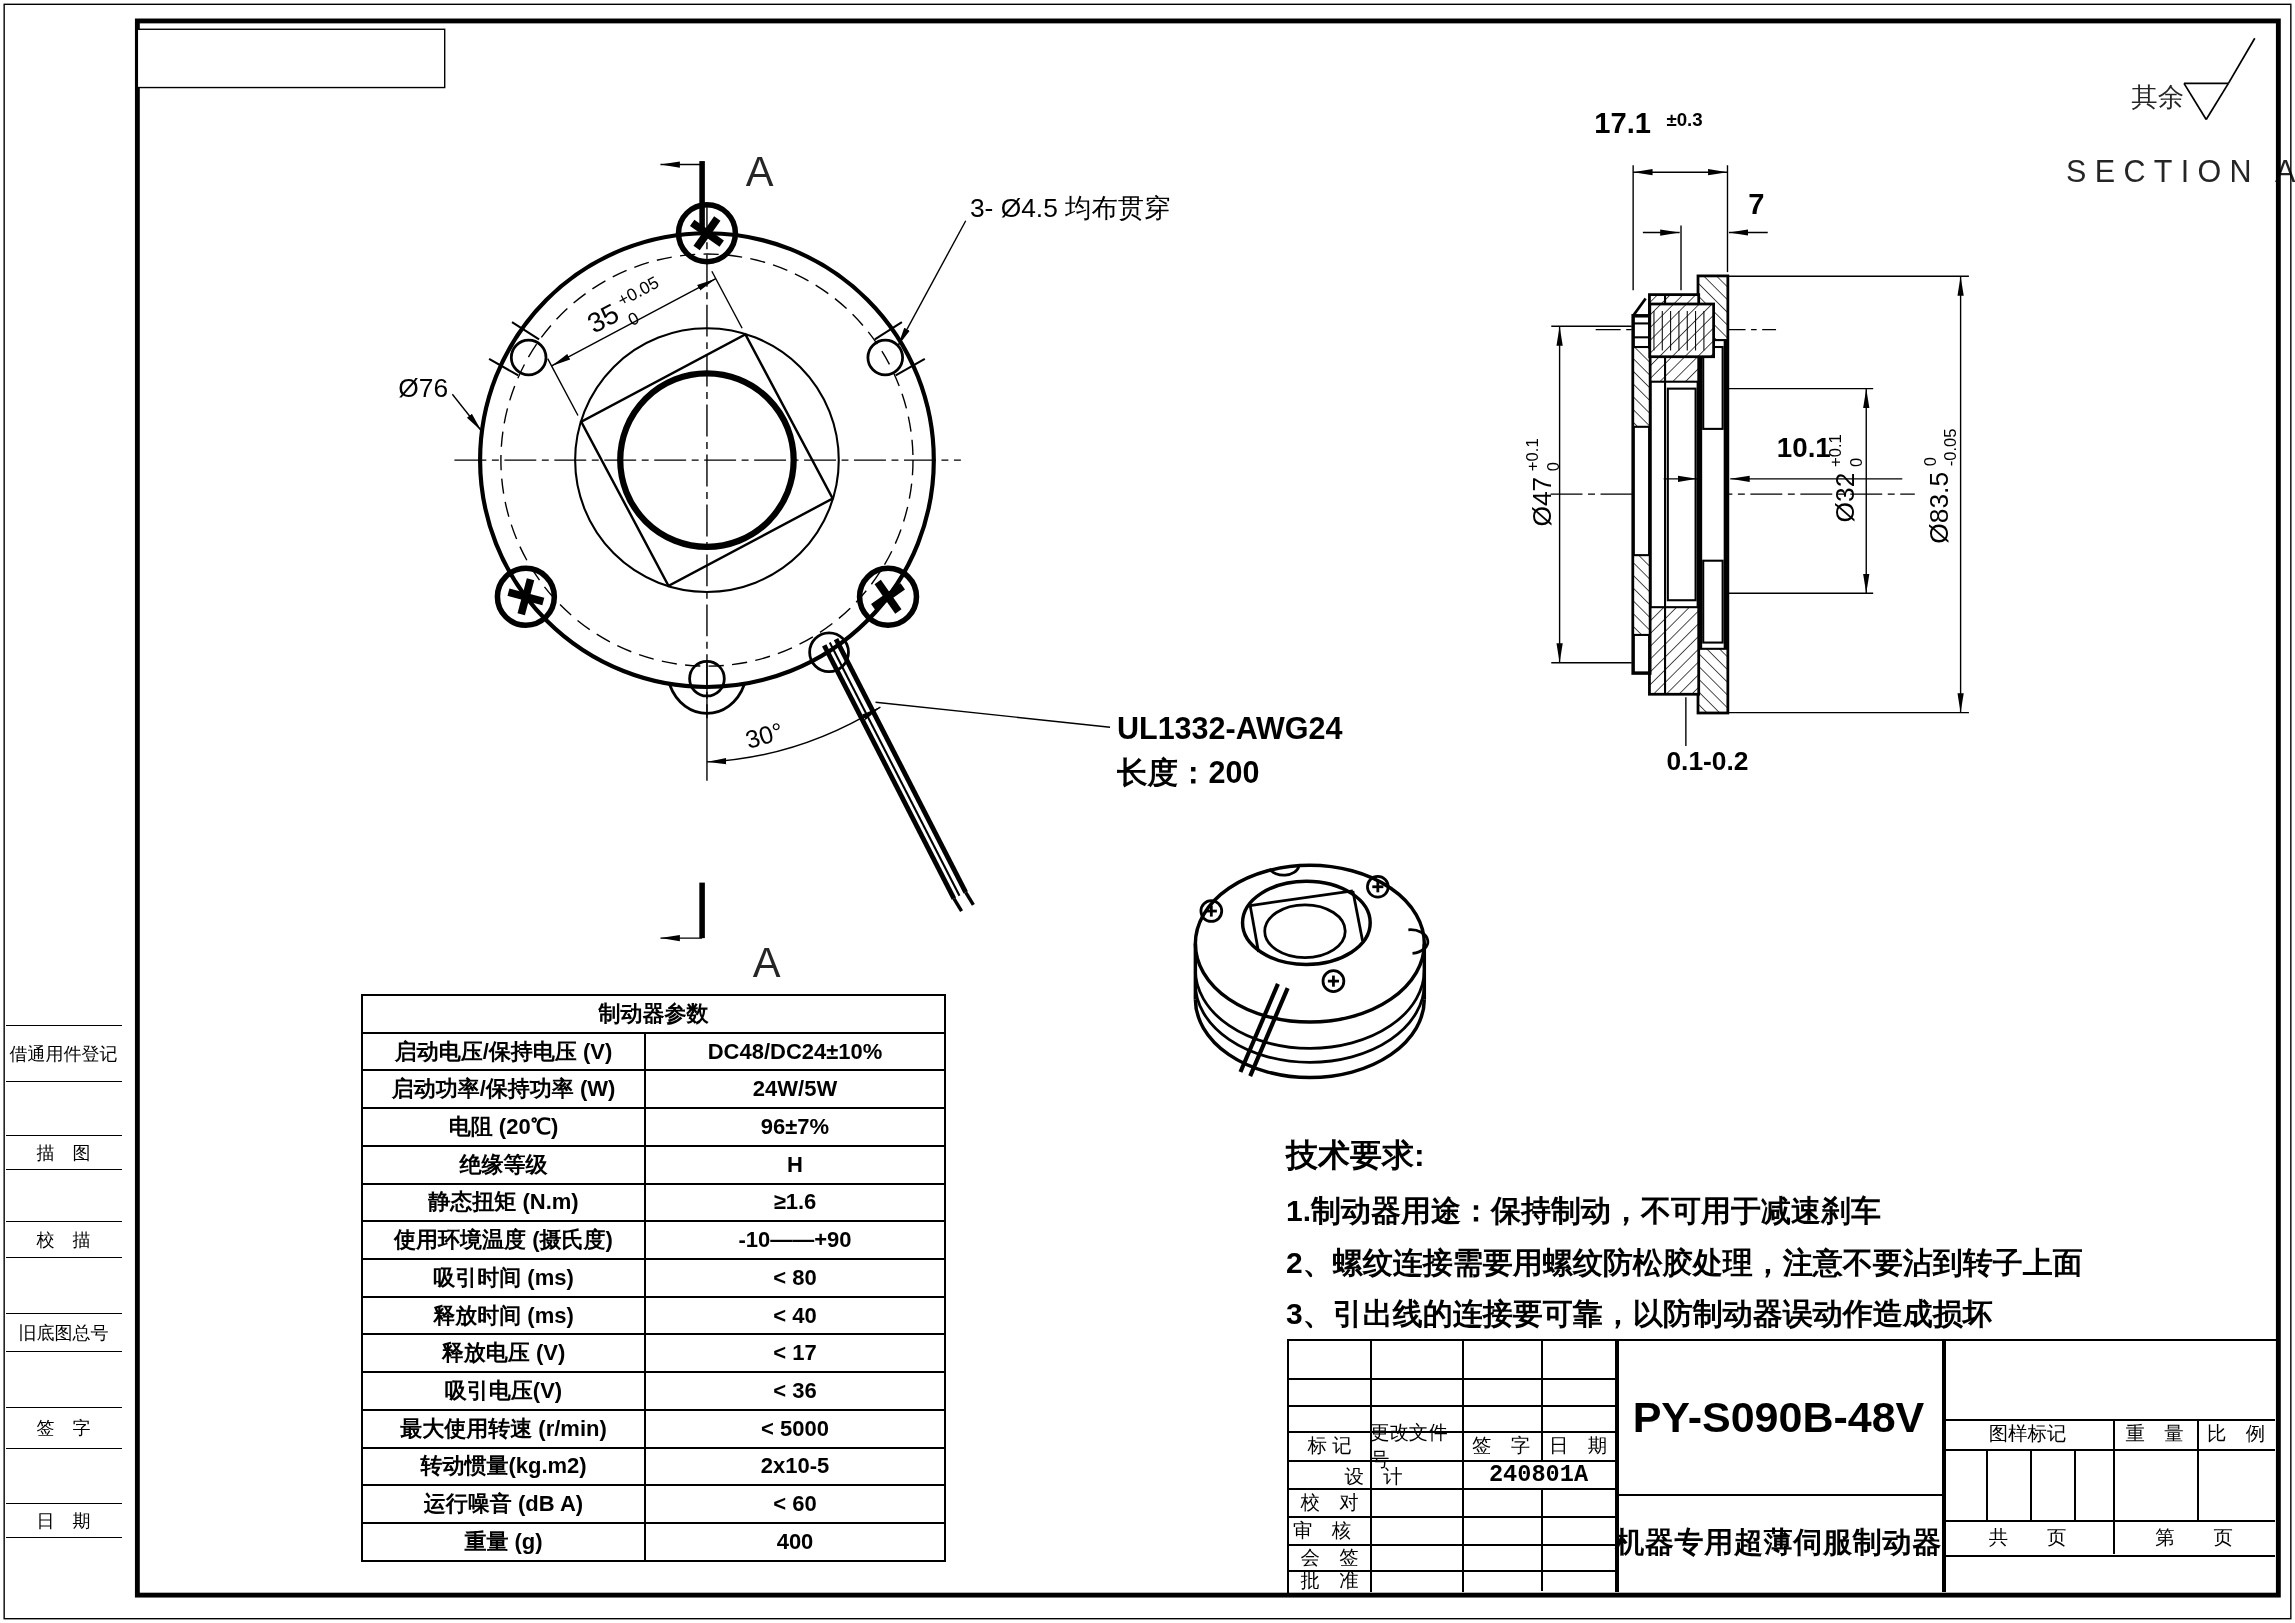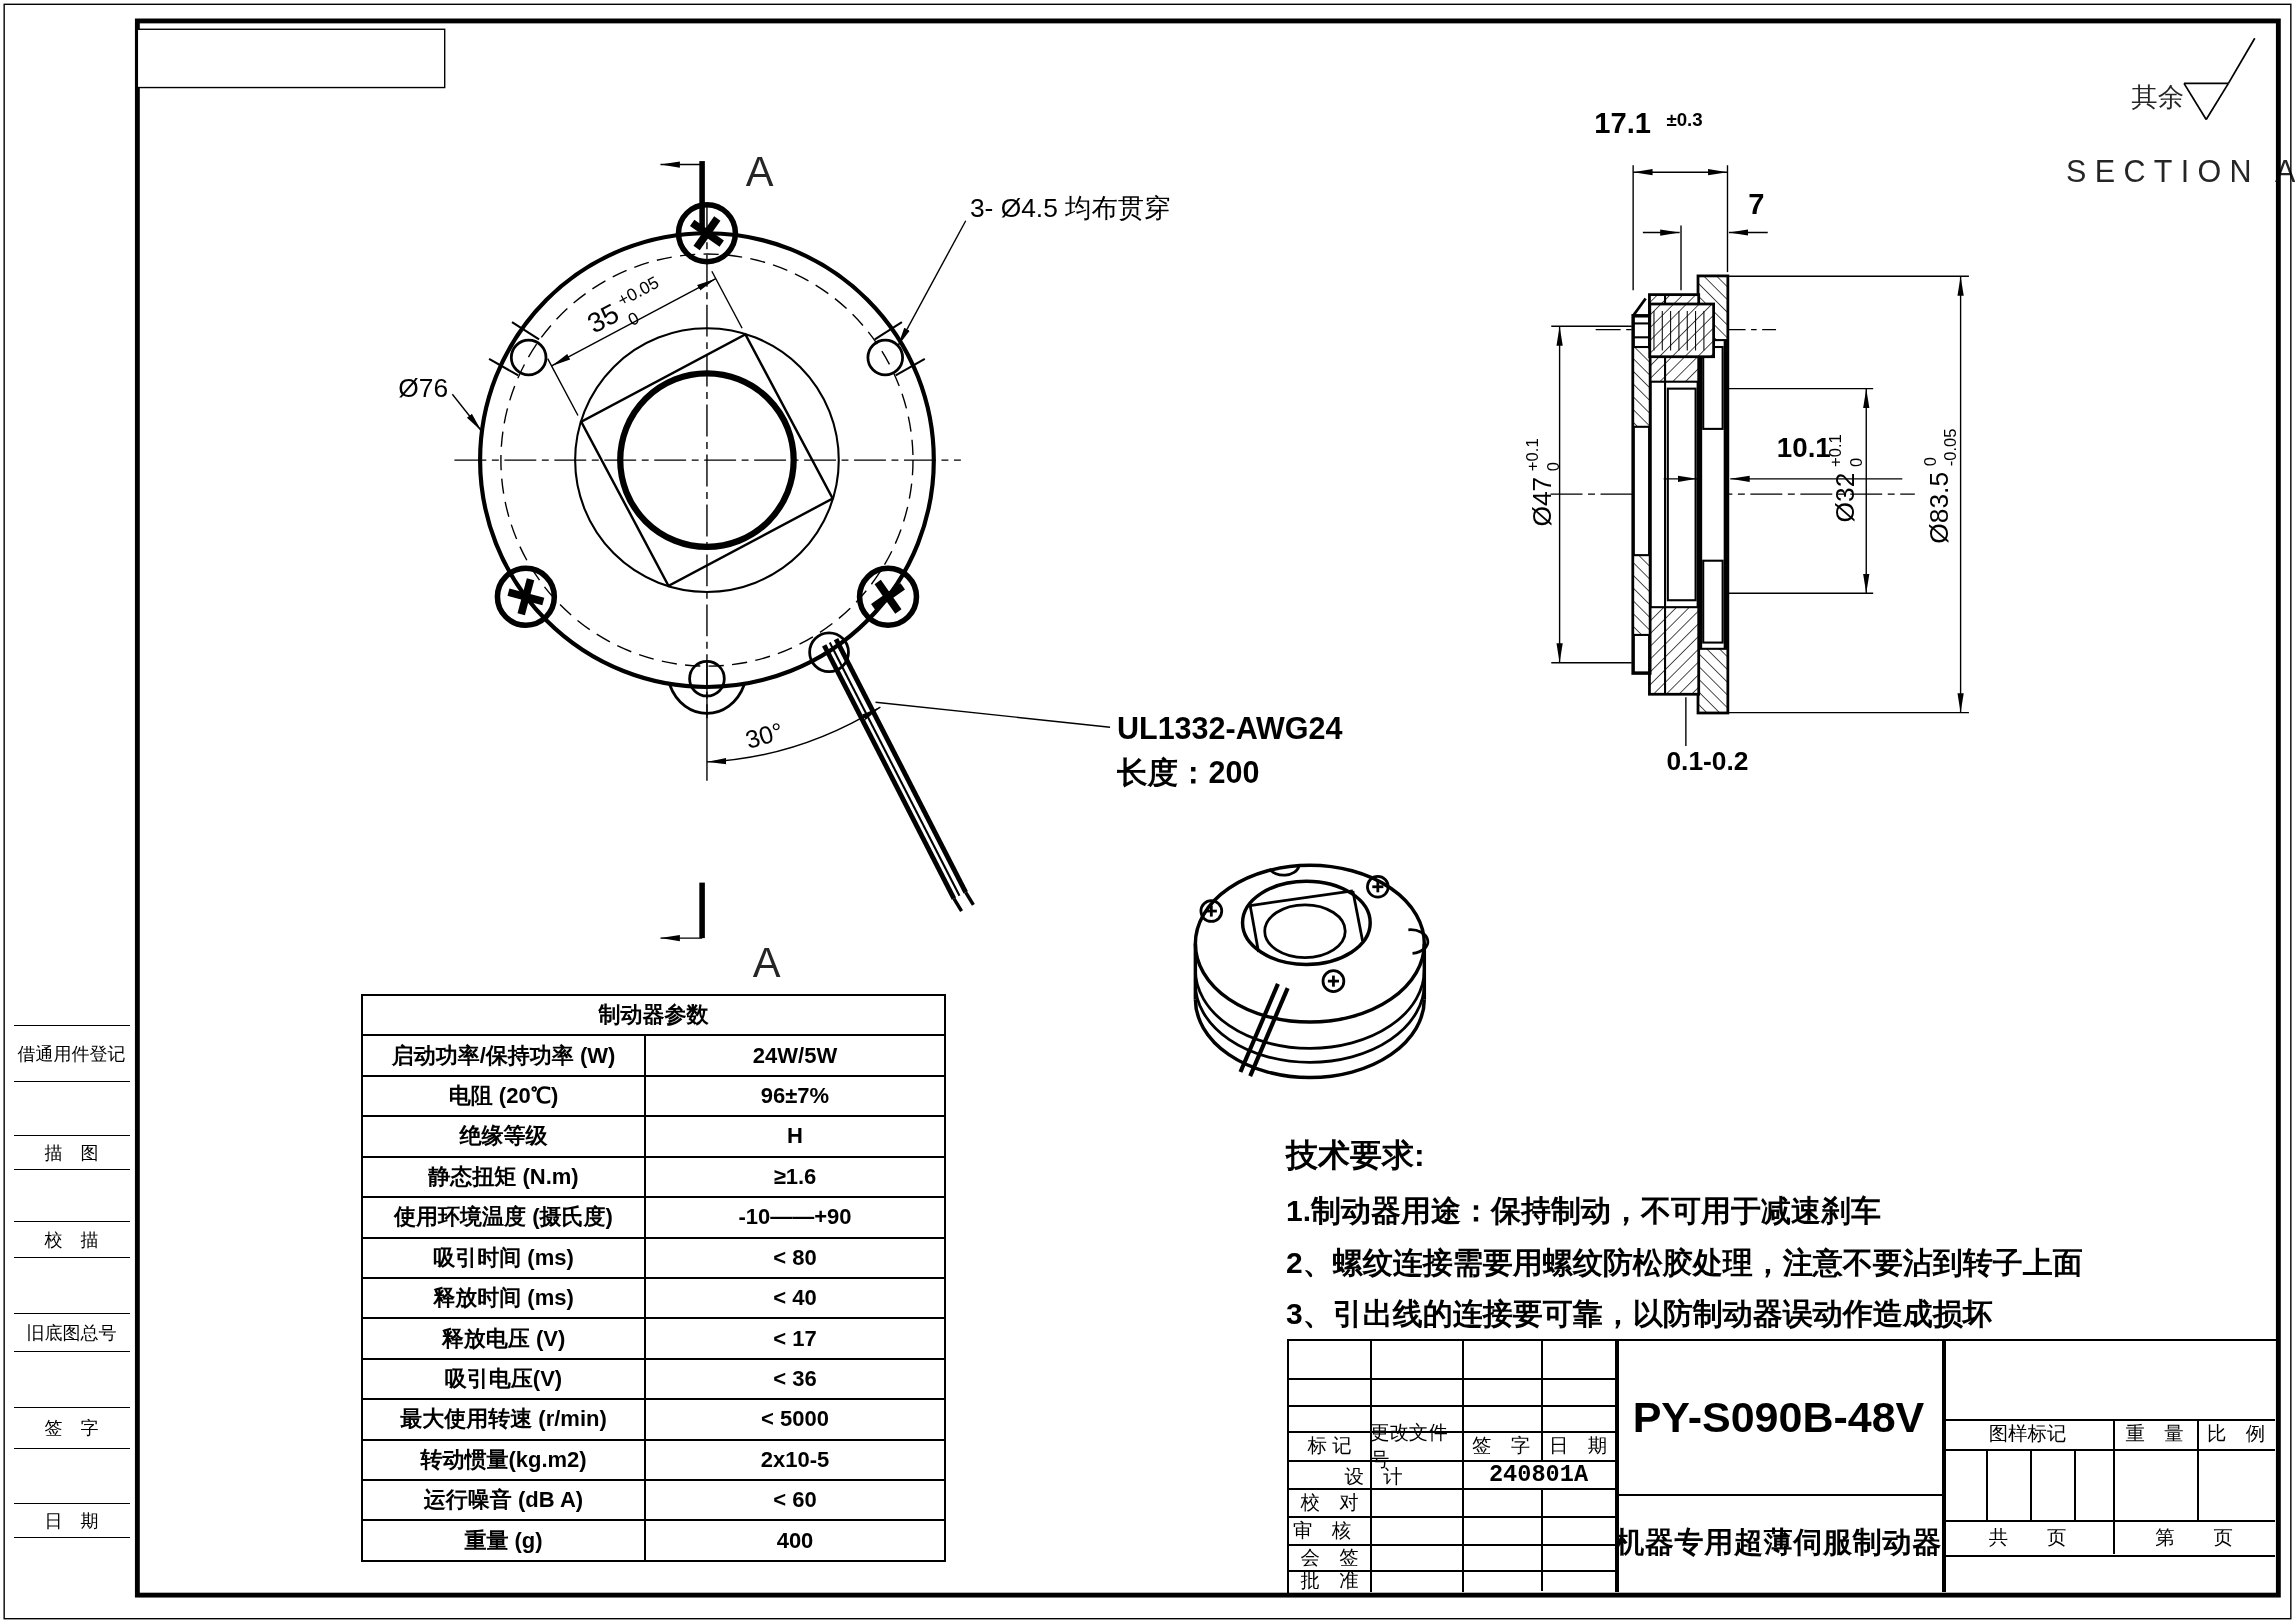--- a/index.html
+++ b/index.html
@@ -15,21 +15,21 @@
              text-align:center;vertical-align:middle;height:35px;padding:0;}
   .ptable .trow{height:35px;}
   .ptable .ttl{height:36px;font-size:23.6px;}
   
   .notes{position:absolute;left:1286px;top:1134px;width:985px;}
   .notes .ntitle{font-size:32px;font-weight:700;margin:0 0 7px 0;}
   .notes .nitem{font-size:30px;font-weight:700;line-height:1.72;white-space:nowrap;}
   
   .mcell{position:absolute;left:5.6px;width:116px;border-top:1.4px solid #000;
          border-bottom:1.4px solid #000;display:flex;align-items:center;
-         justify-content:center;font-size:18px;margin-left:8px;}
+         justify-content:center;font-size:18px;}
   
   .tblock{position:absolute;left:1287px;top:1339px;width:992px;height:256px;
           border:2.8px solid #000;box-sizing:border-box;}
   .vl{position:absolute;width:2.1px;background:#000;}
   .vlk{position:absolute;width:3.5px;background:#000;}
   .hl{position:absolute;height:2.1px;background:#000;}
   .tcell{position:absolute;display:flex;align-items:center;justify-content:center;
          font-size:19.4px;}
   .pnum{font-size:43px;font-weight:700;}
   .pname{font-size:29px;font-weight:700;letter-spacing:0.7px;}
@@ -297,20 +297,24 @@
 <table class="ptable">
   <colgroup>
       <col style="width:283px">
       <col style="width:300px">
     </colgroup>
   <tbody>
       <tr class="ttl">
         <td colspan="2">制动器参数</td>
       </tr>
   <tr class="trow">
+        <td>启动电压/保持电压 (V)</td>
+        <td>DC48/DC24±10%</td>
+      </tr>
+  <tr class="trow">
         <td>启动功率/保持功率 (W)</td>
         <td>24W/5W</td>
       </tr>
   <tr class="trow">
         <td>电阻 (20℃)</td>
         <td>96±7%</td>
       </tr>
   <tr class="trow">
         <td>绝缘等级</td>
         <td>H</td>

